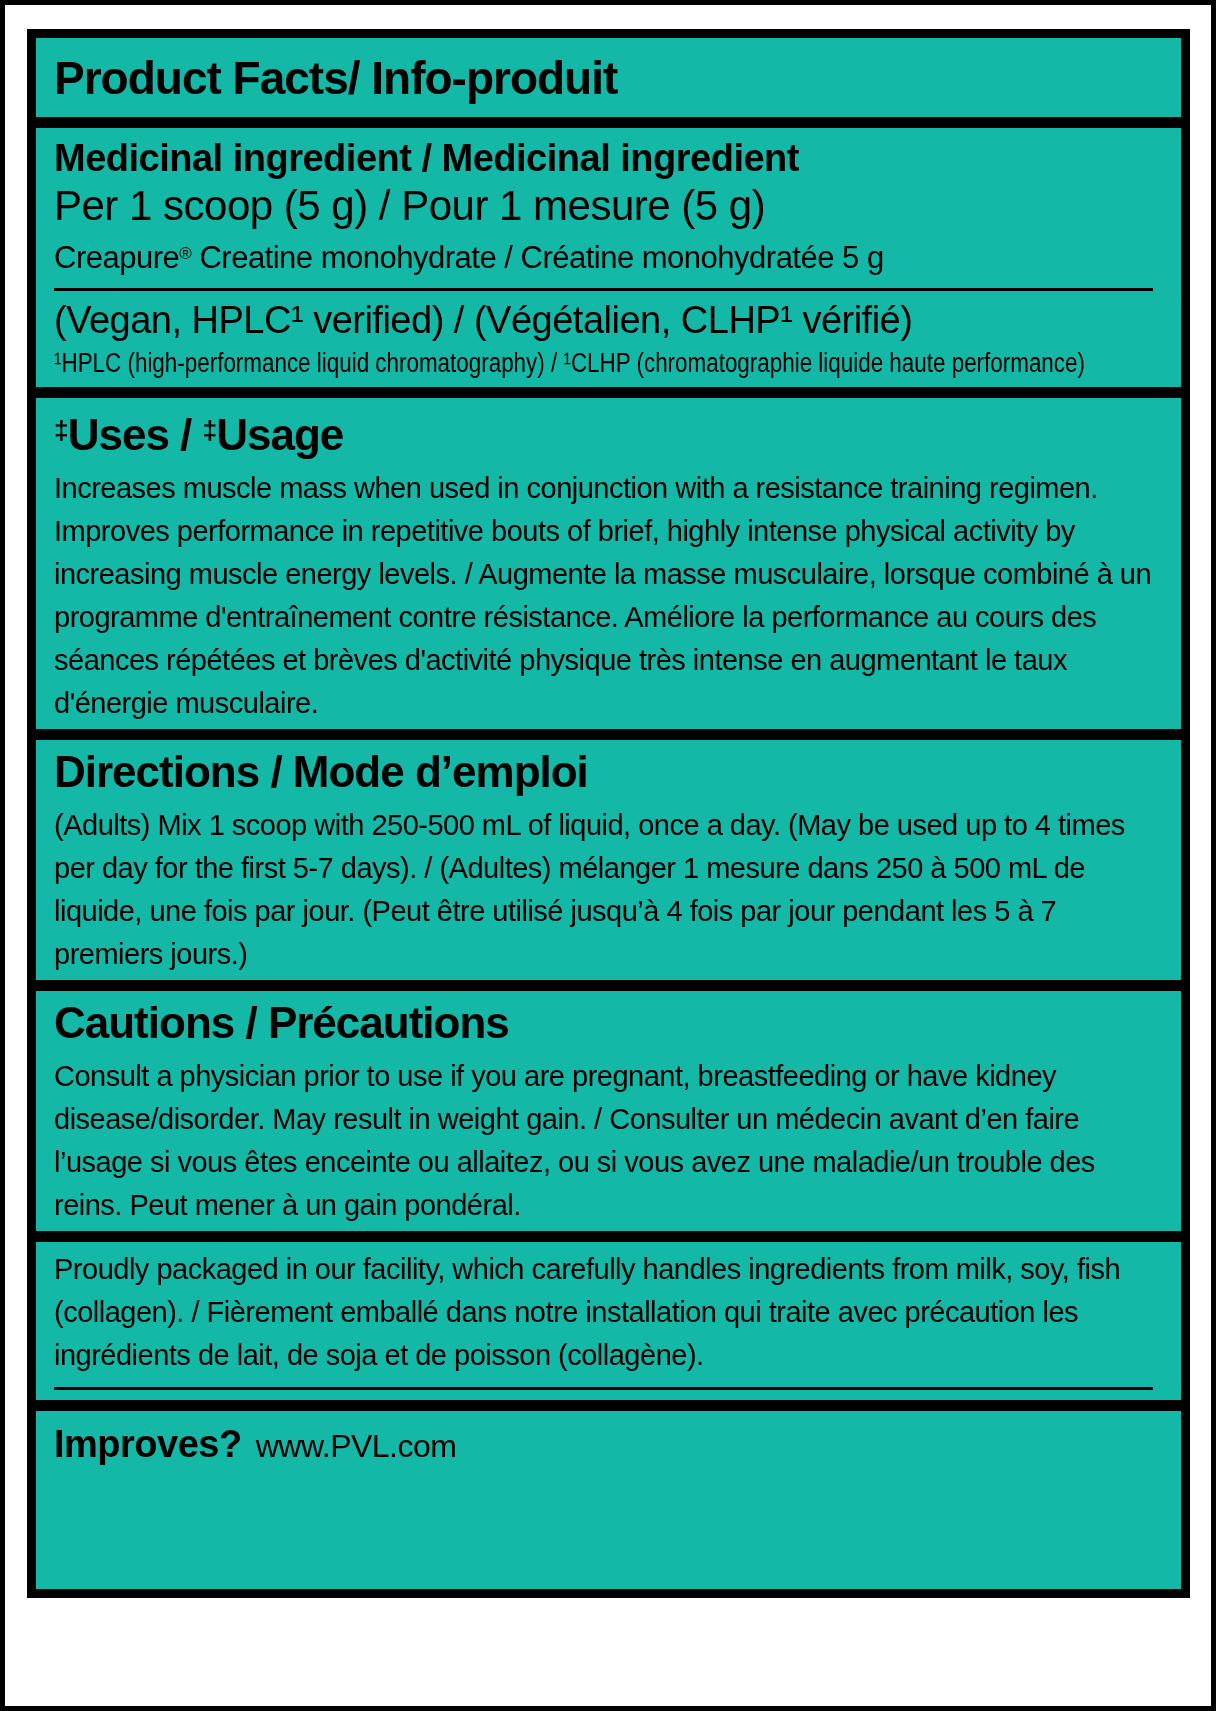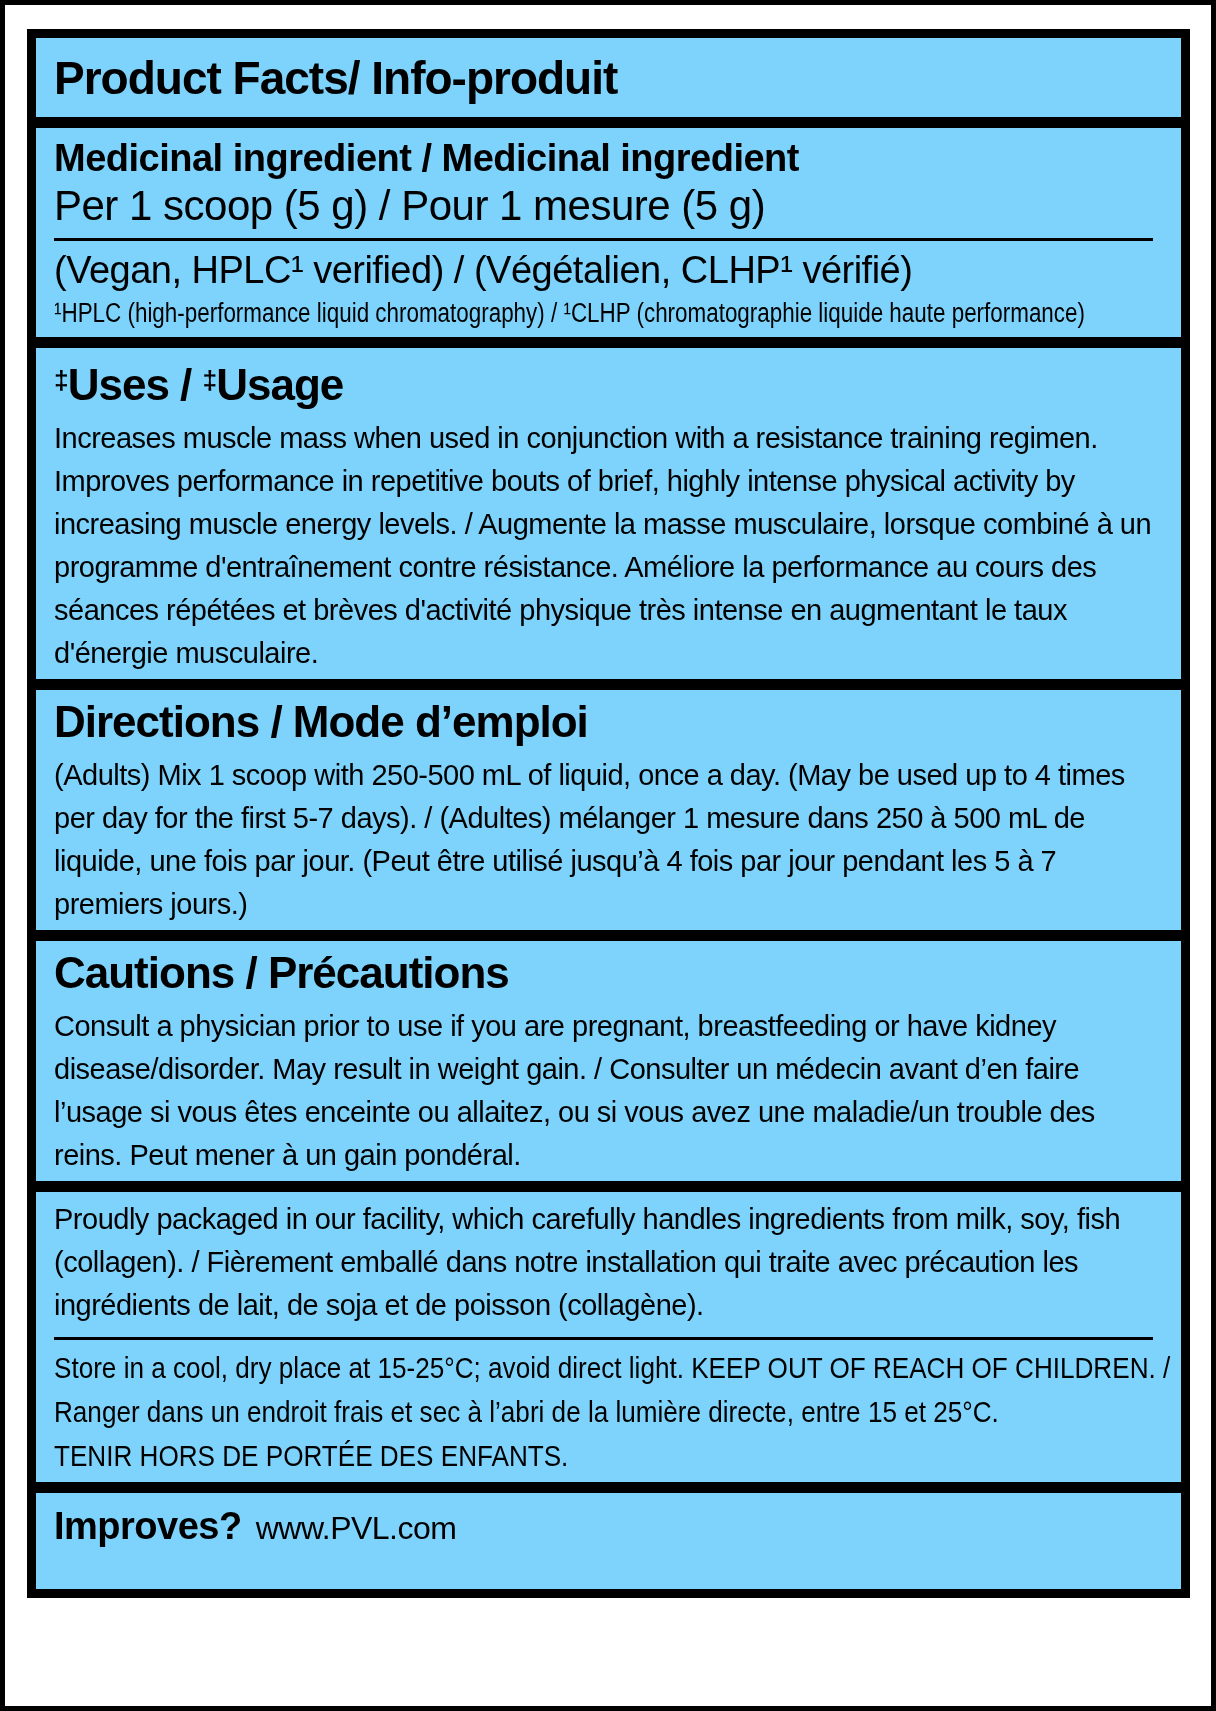--- a/index.html
+++ b/index.html
@@ -4,21 +4,21 @@
 <style>
   * { margin: 0; padding: 0; box-sizing: border-box; }
   html, body { background: #ffffff; }
   body {
     width: 1216px; height: 1711px; position: relative;
     font-family: "Liberation Sans", sans-serif; color: #000;
   }
   .frame { position: absolute; inset: 0; border: 5px solid #000; background: #fff; }
   .panel {
     position: absolute; left: 22px; top: 24px; width: 1163px; height: 1569px;
-    border: 9px solid #000; background: #7dd3fc;
+    border: 9px solid #000; background: #14b8a6;
     display: flex; flex-direction: column; overflow: hidden;
   }
   .bar { height: 11px; background: #000; flex: none; }
   .sec { padding: 6px 22px 4px 18px; flex: none; }
 
   .title-sec { height: 79px; display: flex; align-items: center; padding: 0 18px; }
   .t1 { font-size: 46px; font-weight: bold; letter-spacing: -1px; }
 
   .h-med { font-size: 38px; font-weight: bold; line-height: 48px; letter-spacing: -0.5px; }
   .h-med-light { font-size: 42px; font-weight: normal; line-height: 48px; letter-spacing: -0.5px; }
@@ -51,20 +51,21 @@
 
     <div class="sec title-sec">
       <div class="t1">Product Facts/ Info-produit</div>
     </div>
 
     <div class="bar"></div>
 
     <div class="sec">
       <div class="h-med">Medicinal ingredient / Medicinal ingredient</div>
       <div class="h-med-light">Per 1 scoop (5 g) / Pour 1 mesure (5 g)</div>
+      <div class="ing"><span>Creapure</span><span class="reg">®</span><span> Creatine monohydrate / Créatine monohydratée 5 g</span></div>
       <div class="thin-rule"></div>
       <div class="vegan">(Vegan, HPLC¹ verified) / (Végétalien, CLHP¹ vérifié)</div>
       <div class="footnote condensed">¹HPLC (high-performance liquid chromatography) / ¹CLHP (chromatographie liquide haute performance)</div>
     </div>
 
     <div class="bar"></div>
 
     <div class="sec">
       <div class="h-sec"><span class="dagger">‡</span><span>Uses / </span><span class="dagger">‡</span><span>Usage</span></div>
       <p class="body">Increases muscle mass when used in conjunction with a resistance training regimen. Improves performance in repetitive bouts of brief, highly intense physical activity by increasing muscle energy levels. / Augmente la masse musculaire, lorsque combiné à un programme d'entraînement contre résistance. Améliore la performance au cours des séances répétées et brèves d'activité physique très intense en augmentant le taux d'énergie musculaire.</p>
@@ -82,25 +83,20 @@
     <div class="sec">
       <div class="h-sec">Cautions / Précautions</div>
       <p class="body">Consult a physician prior to use if you are pregnant, breastfeeding or have kidney disease/disorder. May result in weight gain. / Consulter un médecin avant d’en faire l’usage si vous êtes enceinte ou allaitez, ou si vous avez une maladie/un trouble des reins. Peut mener à un gain pondéral.</p>
     </div>
 
     <div class="bar"></div>
 
     <div class="sec">
       <p class="body">Proudly packaged in our facility, which carefully handles ingredients from milk, soy, fish (collagen). / Fièrement emballé dans notre installation qui traite avec précaution les ingrédients de lait, de soja et de poisson (collagène).</p>
       <div class="allergen-rule"></div>
-      <div class="storage">
-        <div class="storage-line">Store in a cool, dry place at 15-25°C; avoid direct light. KEEP OUT OF REACH OF CHILDREN. /</div>
-        <div class="storage-line">Ranger dans un endroit frais et sec à l’abri de la lumière directe, entre 15 et 25°C.</div>
-        <div class="storage-line">TENIR HORS DE PORTÉE DES ENFANTS.</div>
-      </div>
     </div>
 
     <div class="bar"></div>
 
     <div class="sec q-sec">
       <span class="q-label">Improves?</span><span class="q-url">www.PVL.com</span>
     </div>
 
   </div>
 

